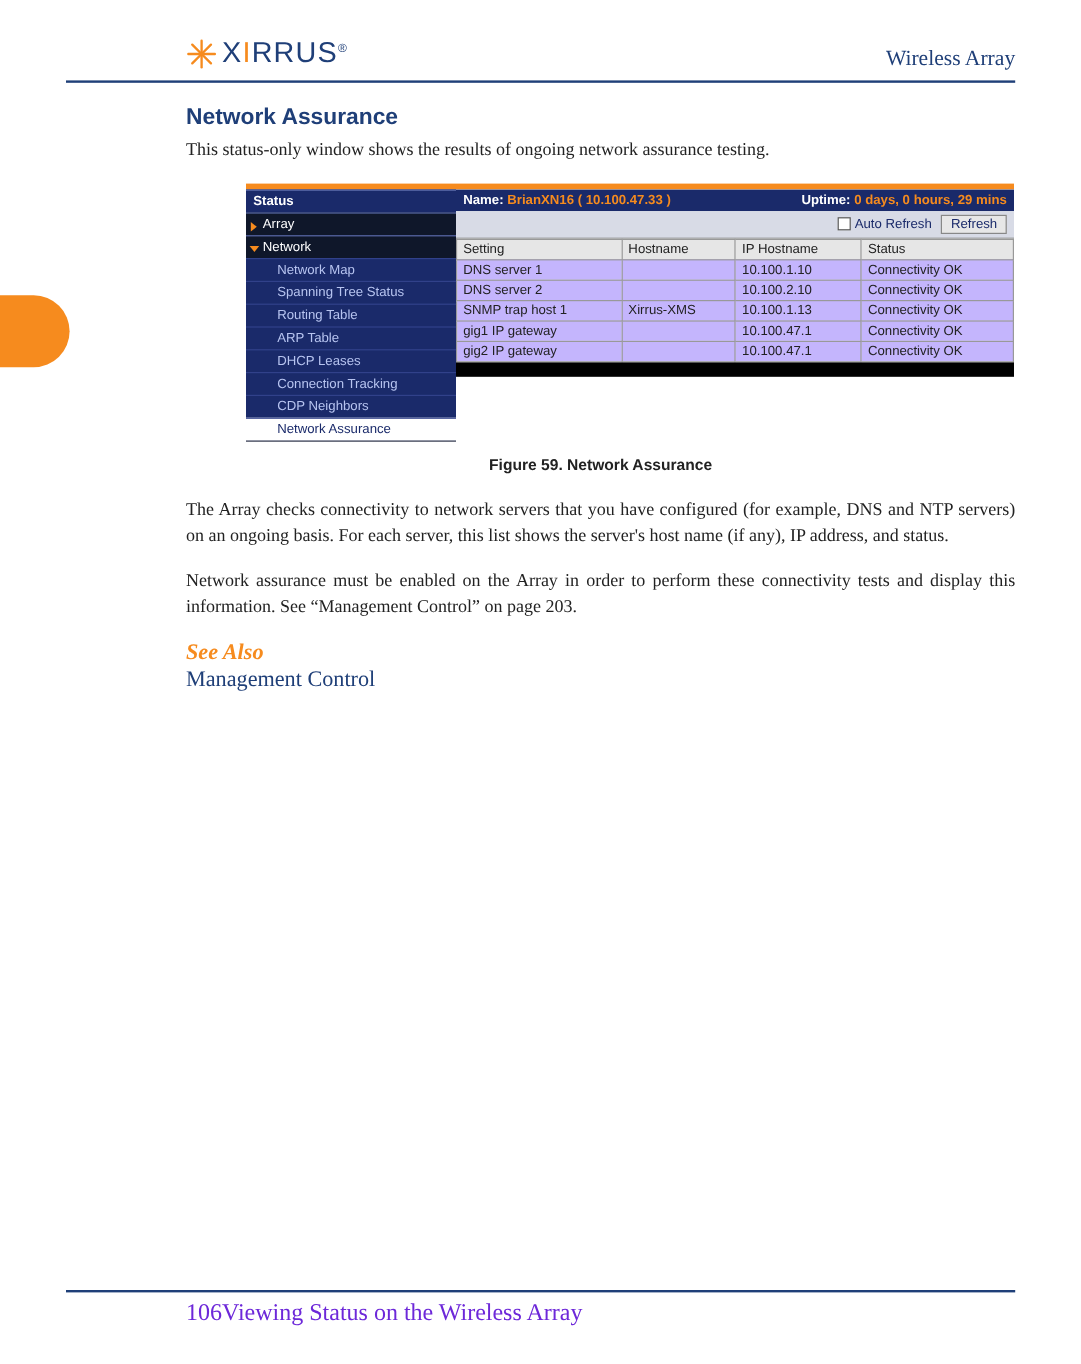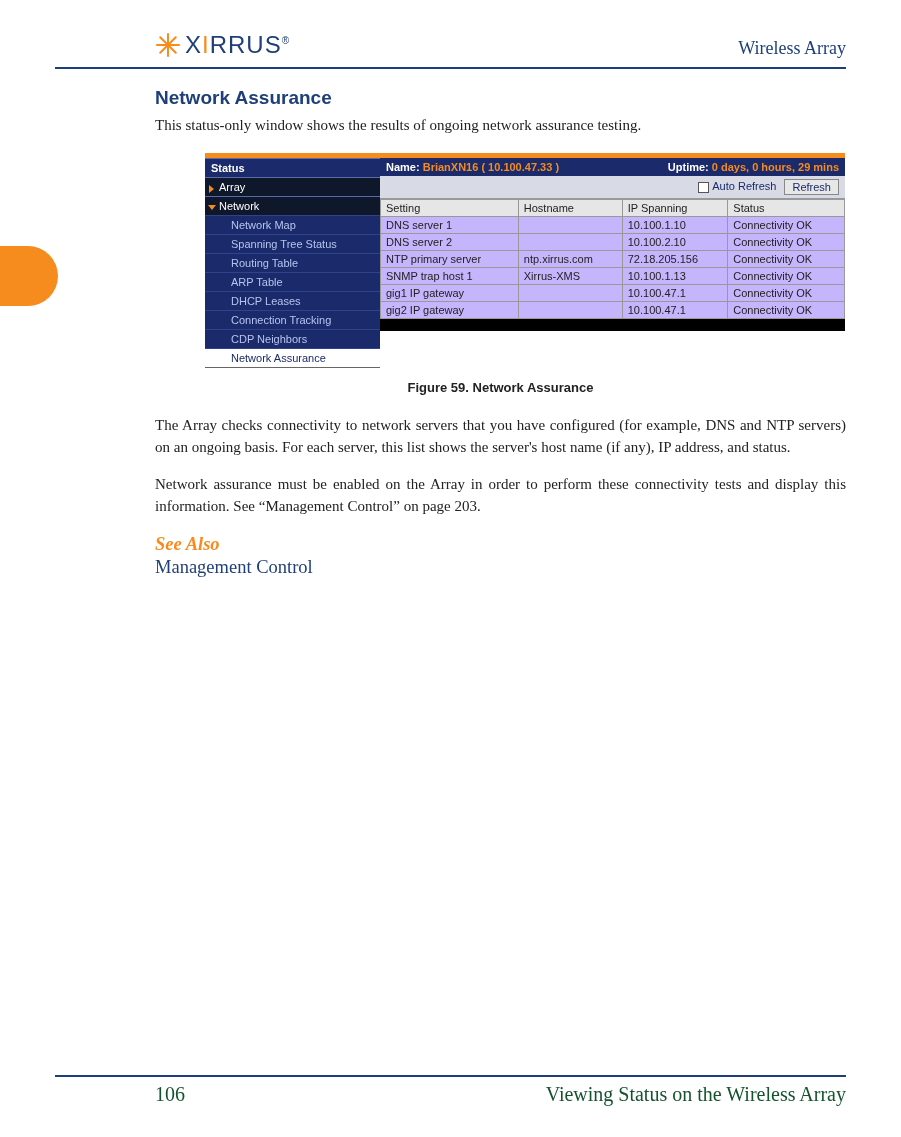--- a/index.html
+++ b/index.html
@@ -107,23 +107,22 @@
     bottom:42px;
     left:55px; right:55px;
   }
   .footer hr{
     border:none;
     border-top:2px solid #1f3f78;
     margin:0 0 6px 0;
   }
   .footer .row{
     display:flex;
-    justify-content:space-between;
     font-size:20px;
-    color:#14532d;
+    color:#6d28d9;
     padding-left:100px;
   }
 
   
   .shot{
     margin:14px 0 0 50px;
     width:640px;
     border-top:5px solid #f68b1e;
     font-family:Arial,Helvetica,sans-serif;
     font-size:11px;
@@ -287,41 +286,35 @@
           </div>
           <div class="bar2">
             <span><span class="chk"></span><span>Auto Refresh</span></span>
             <span class="btn">Refresh</span>
           </div>
           <table class="dtab">
             <thead>
               <tr>
                 <th>Setting</th>
                 <th>Hostname</th>
-                <th>IP Spanning</th>
+                <th>IP Hostname</th>
                 <th>Status</th>
               </tr>
             </thead>
             <tbody id="dtab-body">
                 <tr>
                   <td>DNS server 1</td>
                   <td></td>
                   <td>10.100.1.10</td>
                   <td>Connectivity OK</td>
                 </tr>
                 <tr>
                   <td>DNS server 2</td>
                   <td></td>
                   <td>10.100.2.10</td>
-                  <td>Connectivity OK</td>
-                </tr>
-                <tr>
-                  <td>NTP primary server</td>
-                  <td>ntp.xirrus.com</td>
-                  <td>72.18.205.156</td>
                   <td>Connectivity OK</td>
                 </tr>
                 <tr>
                   <td>SNMP trap host 1</td>
                   <td>Xirrus-XMS</td>
                   <td>10.100.1.13</td>
                   <td>Connectivity OK</td>
                 </tr>
                 <tr>
                   <td>gig1 IP gateway</td>

